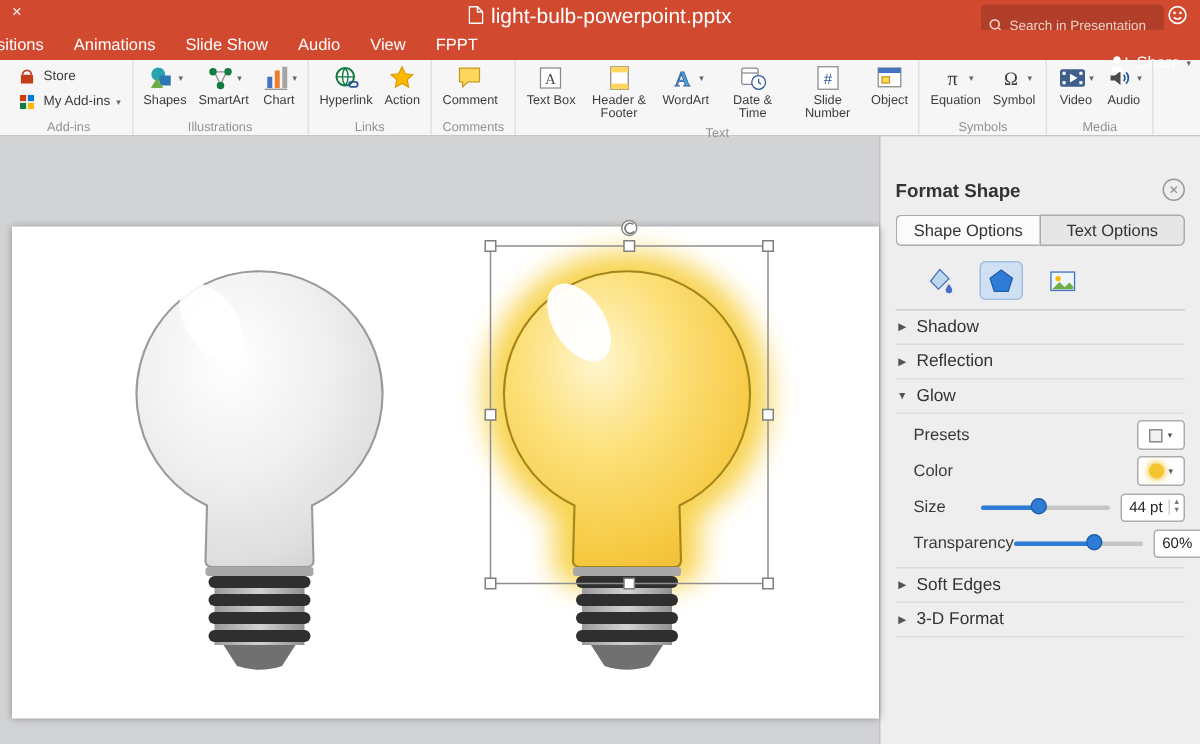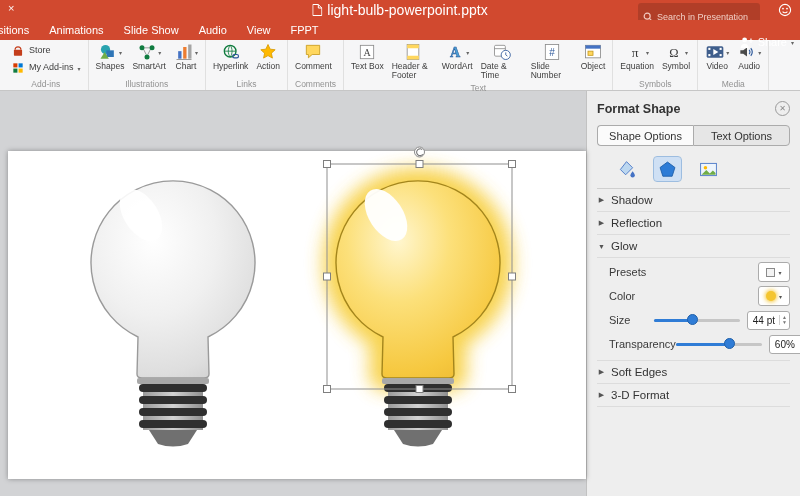--- a/index.html
+++ b/index.html
@@ -4,56 +4,56 @@
 <style>
   *{margin:0;padding:0;box-sizing:border-box}
   html,body{width:800px;height:496px;overflow:hidden}
   body{font-family:"Liberation Sans",sans-serif;background:#d2d3d5}
   .app{position:relative;width:800px;height:496px;background:#d2d3d5;overflow:hidden}
 
   
   .titlebar{height:20px;background:#d1492f;position:relative;color:#fff}
   .win-close{position:absolute;left:8px;top:2px;font-size:11px;color:#fff;opacity:.95}
   .title-center{position:absolute;left:50%;top:0;height:20px;transform:translateX(-50%);display:flex;align-items:center;gap:5px;font-size:14px;white-space:nowrap}
-  .search-box{position:absolute;right:40px;top:3px;width:122px;height:28px;background:rgba(0,0,0,.15);border-radius:3px;display:flex;align-items:center;gap:4px;padding:0 5px;font-size:9px;color:#f2cfc5;white-space:nowrap}
+  .search-box{position:absolute;right:24px;top:3px;width:122px;height:28px;background:rgba(0,0,0,.15);border-radius:3px;display:flex;align-items:center;gap:4px;padding:0 5px;font-size:9px;color:#f2cfc5;white-space:nowrap}
   .smiley{position:absolute;right:8px;top:3px;display:flex}
 
   
   .tabrow{height:20px;background:#d1492f;display:flex;align-items:stretch;position:relative}
   .tab{display:flex;align-items:center;padding:0 10px;font-size:11px;color:#fff;white-space:nowrap}
   .tab.active{background:#a2331a;border-radius:3px 3px 0 0}
   .tab:first-child{margin-left:-12px}
   .share-btn{position:absolute;right:6px;top:12px;height:20px;display:flex;align-items:center;gap:4px;font-size:11px;color:#fff}
   .share-btn .rcaret{font-size:6px}
 
   
   .ribbon{height:51px;background:#f6f6f7;border-bottom:1px solid #c6c6c6;display:flex;align-items:stretch;padding-left:4px}
   .rgroup{display:flex;flex-direction:column;padding:2px 7px 0;border-right:1px solid #e0e0e0}
   .ritems{flex:1;display:flex;gap:8px;align-items:flex-start}
   .ritem{display:flex;flex-direction:column;align-items:center;cursor:default}
   .ricontop{height:20px;display:flex;align-items:center;gap:1px}
   .ricon{width:20px;height:20px;display:inline-flex}
   .ricon svg{width:100%;height:100%}
-  .rlabel{font-size:8.5px;line-height:1.1;color:#3c3c3c;max-width:42px}
+  .rlabel{font-size:8.5px;line-height:1.1;color:#3c3c3c;text-align:center;max-width:42px}
   .rcaret{font-size:6px;color:#666}
   .glabel{font-size:8.5px;color:#929292;text-align:center;padding:2px 0 1px}
   .rgroup.rows .ritems{flex-direction:column;gap:3px;justify-content:center;align-items:flex-start}
   .rgroup.rows .ritem{flex-direction:row;gap:4px;align-items:center}
   .rgroup.rows .ricon{width:14px;height:14px}
   .rgroup.rows .rlabel{max-width:none;font-size:9px}
 
   
   .workspace{position:absolute;top:91px;left:0;right:0;bottom:0;display:flex}
   .slide-area{flex:1;position:relative}
   .slide{position:absolute;left:8px;top:60px;width:578px;height:328px;background:#fff;box-shadow:0 0 5px rgba(0,0,0,.35)}
   .slide svg{overflow:visible;display:block}
 
   
   .panel{width:214px;background:#eee;border-left:1px solid #c2c2c2;padding:8px 10px 0;color:#333;overflow:hidden}
-  .p-head{display:flex;align-items:center;justify-content:space-between;margin:2px 0 9px}
+  .p-head{display:flex;align-items:center;justify-content:space-between;margin:20px 0 9px}
   .p-title{font-size:12.5px;font-weight:700;color:#333}
   .p-close{width:15px;height:15px;border:1px solid #9a9a9a;border-radius:50%;display:flex;align-items:center;justify-content:center;font-size:8px;color:#8a8a8a}
   .p-tabs{display:flex;margin-bottom:11px}
   .ptab{flex:1;height:21px;display:flex;align-items:center;justify-content:center;border:1px solid #ababab;font-size:11px;color:#333;background:#e6e6e6;white-space:nowrap}
   .ptab.active{background:#fbfbfb}
   .ptab:first-child{border-radius:4px 0 0 4px;border-right:none}
   .ptab:last-child{border-radius:0 4px 4px 0}
   .p-icons{display:flex;gap:14px;padding:0 0 7px 16px;border-bottom:1px solid #cfcfcf}
   .picon{width:27px;height:24px;display:flex;align-items:center;justify-content:center;border-radius:3px}
   .picon.selected{background:#cfe0f4;outline:1px solid #9dbde0}

